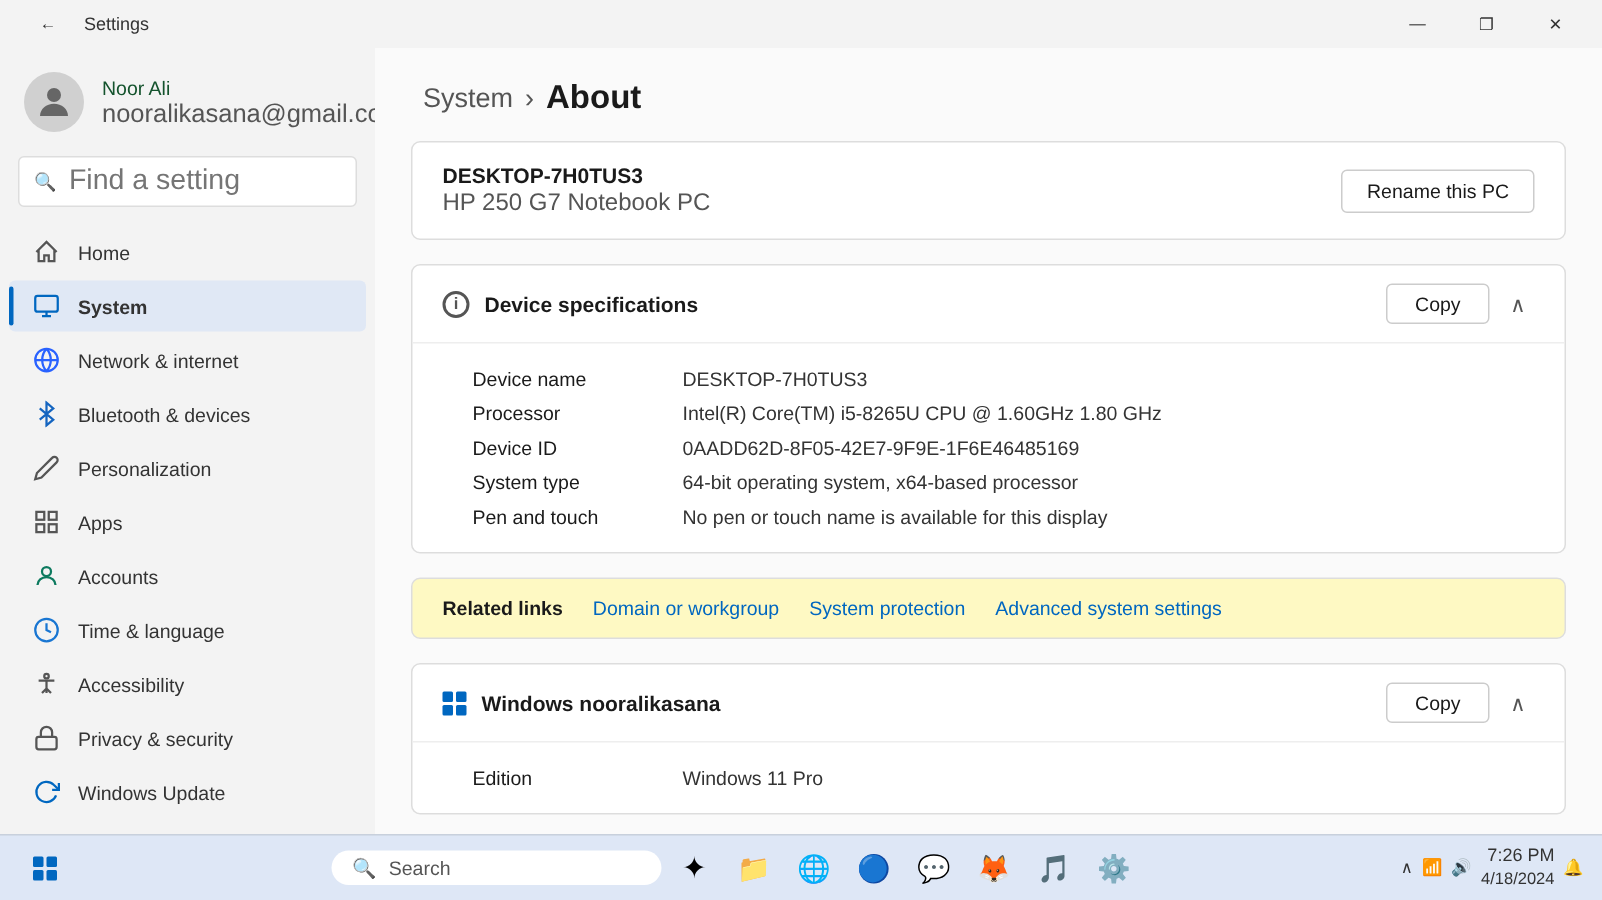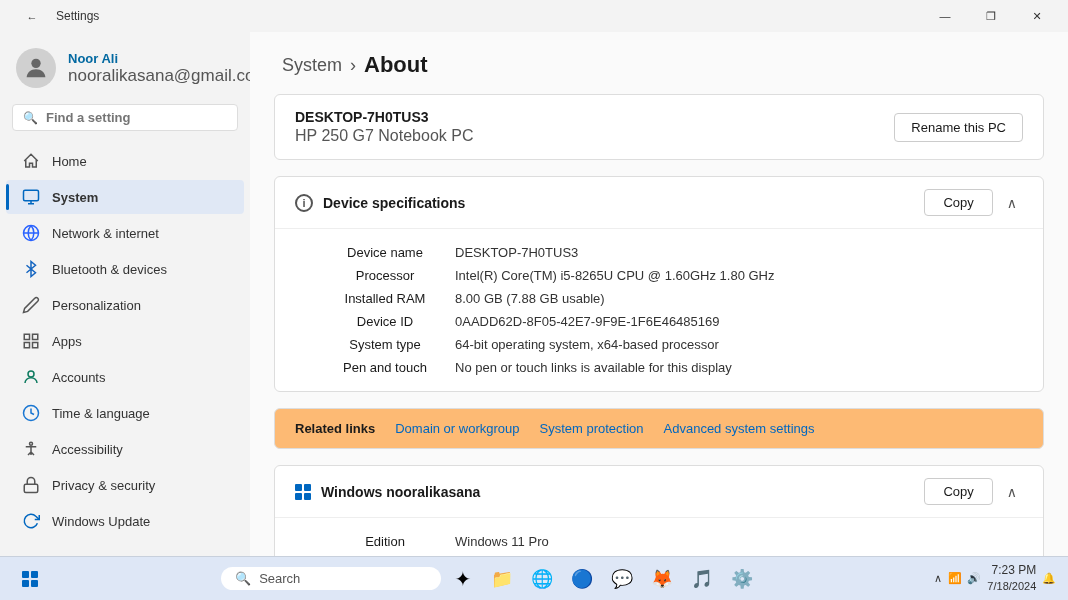--- a/index.html
+++ b/index.html
@@ -72,41 +72,40 @@
       align-items: center;
       justify-content: center;
       flex-shrink: 0;
     }
     .avatar-icon {
       width: 28px;
       height: 28px;
       color: #666;
     }
     .user-info { display: flex; flex-direction: column; }
-    .user-name { font-size: 13px; font-weight: 700; color: #0369a1; }
+    .user-name { font-size: 13px; font-weight: 400; color: #14532d; }
     .user-email { font-size: 17px; color: #555; }
 
     .search-box {
       margin: 4px 12px 12px 12px;
       display: flex;
       align-items: center;
       background: white;
       border: 1px solid #ddd;
       border-radius: 4px;
       padding: 5px 10px;
       gap: 8px;
     }
     .search-box input {
       border: none;
       outline: none;
-      font-size: 13px;
+      font-size: 19px;
       flex: 1;
       background: transparent;
       color: #333;
-      font-weight: bold;
     }
     .search-icon-sm { color: #666; font-size: 12px; }
 
     .nav-item {
       display: flex;
       align-items: center;
       gap: 12px;
       padding: 8px 16px;
       cursor: pointer;
       border-radius: 4px;
@@ -226,26 +225,26 @@
     .spec-grid {
       padding: 12px 20px 12px 40px;
     }
     .spec-row {
       display: grid;
       grid-template-columns: 140px 1fr;
       padding: 4px 0;
       font-size: 13px;
       color: #1a1a1a;
     }
-    .spec-label { color: #1a1a1a; font-weight: 500; text-align: center; }
+    .spec-label { color: #1a1a1a; font-weight: 500; }
     .spec-value { color: #333; }
 
     .related-links {
       margin: 0 24px 16px 24px;
-      background: #fdba74;
+      background: #fef9c3;
       border: 1px solid #ddd;
       border-radius: 6px;
       padding: 12px 20px;
       display: flex;
       align-items: center;
       gap: 20px;
       flex-wrap: wrap;
     }
     .related-label { font-size: 13px; font-weight: 600; color: #1a1a1a; }
     .related-link {
@@ -483,34 +482,30 @@
       <div class="spec-grid">
         <div class="spec-row">
           <span class="spec-label">Device name</span>
           <span class="spec-value">DESKTOP-7H0TUS3</span>
         </div>
         <div class="spec-row">
           <span class="spec-label">Processor</span>
           <span class="spec-value">Intel(R) Core(TM) i5-8265U CPU @ 1.60GHz   1.80 GHz</span>
         </div>
         <div class="spec-row">
-          <span class="spec-label">Installed RAM</span>
-          <span class="spec-value">8.00 GB (7.88 GB usable)</span>
-        </div>
-        <div class="spec-row">
           <span class="spec-label">Device ID</span>
           <span class="spec-value">0AADD62D-8F05-42E7-9F9E-1F6E46485169</span>
         </div>
         <div class="spec-row">
           <span class="spec-label">System type</span>
           <span class="spec-value">64-bit operating system, x64-based processor</span>
         </div>
         <div class="spec-row">
           <span class="spec-label">Pen and touch</span>
-          <span class="spec-value">No pen or touch links is available for this display</span>
+          <span class="spec-value">No pen or touch name is available for this display</span>
         </div>
       </div>
     </div>
 
     <div class="related-links">
       <span class="related-label">Related links</span>
       <a class="related-link">Domain or workgroup</a>
       <a class="related-link">System protection</a>
       <a class="related-link">Advanced system settings</a>
     </div>
@@ -568,18 +563,18 @@
     <div class="taskbar-icon" style="font-size:18px;">🦊</div>
     <div class="taskbar-icon" style="font-size:18px;">🎵</div>
     <div class="taskbar-icon" style="font-size:18px;">⚙️</div>
   </div>
 
   <div class="taskbar-right">
     <span style="cursor:pointer;">∧</span>
     <span>📶</span>
     <span>🔊</span>
     <div class="taskbar-time">
-      <div class="taskbar-time-main">7:23 PM</div>
-      <div class="taskbar-time-date">7/18/2024</div>
+      <div class="taskbar-time-main">7:26 PM</div>
+      <div class="taskbar-time-date">4/18/2024</div>
     </div>
     <span style="cursor:pointer;">🔔</span>
   </div>
 </div>
 
 </body></html>

